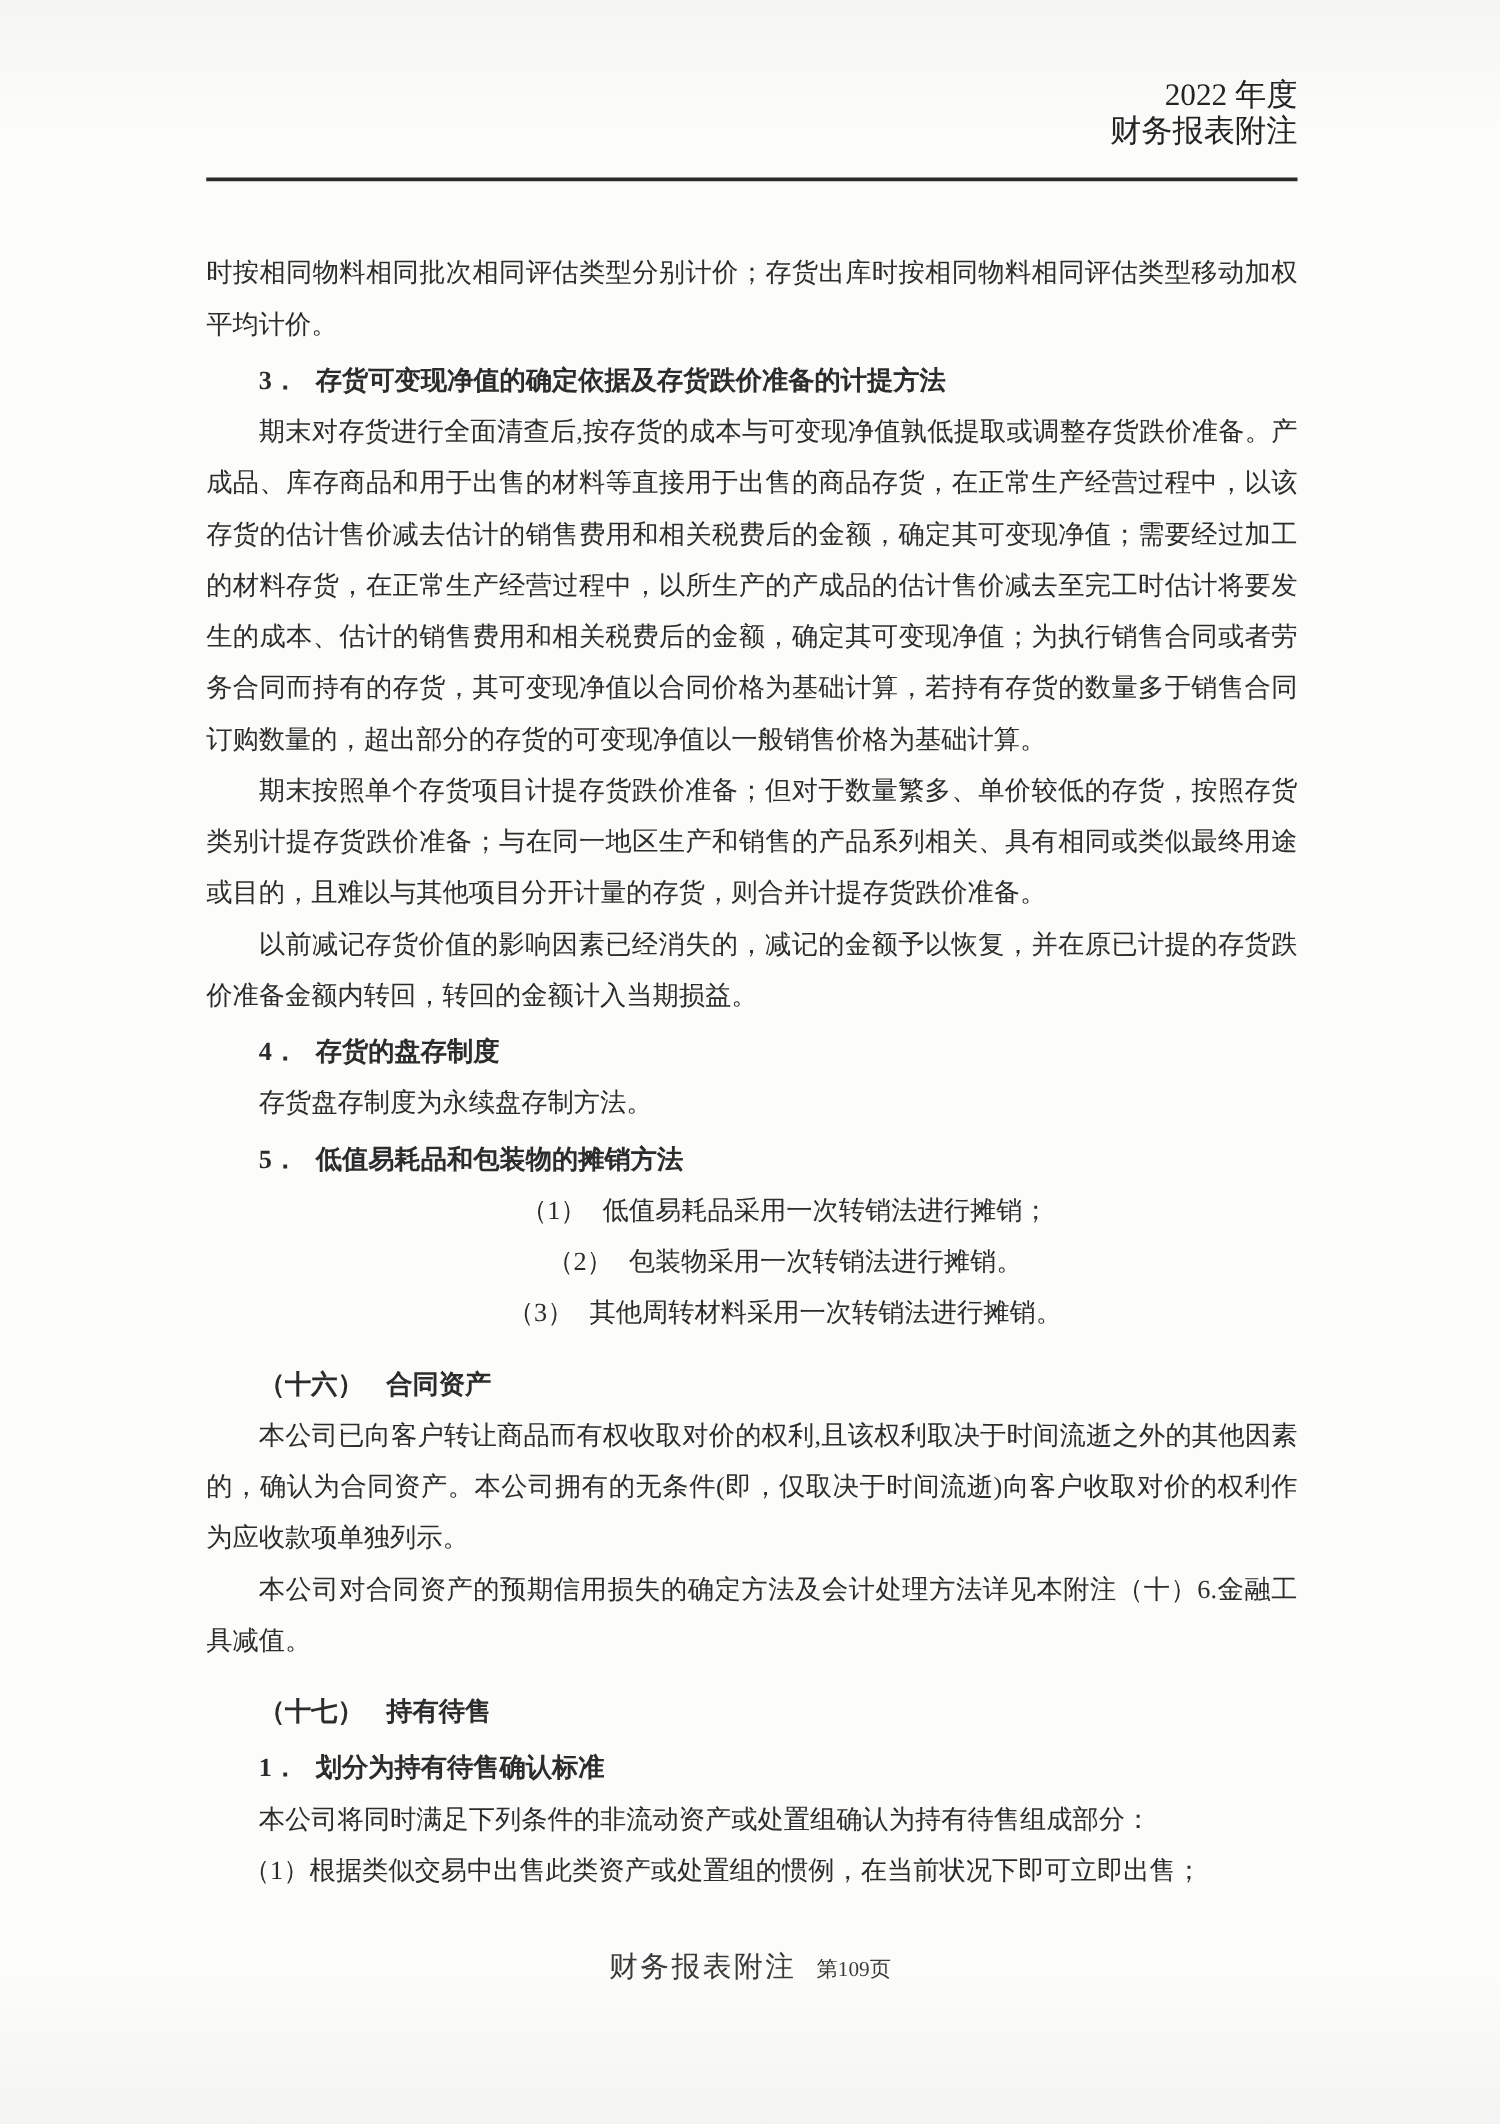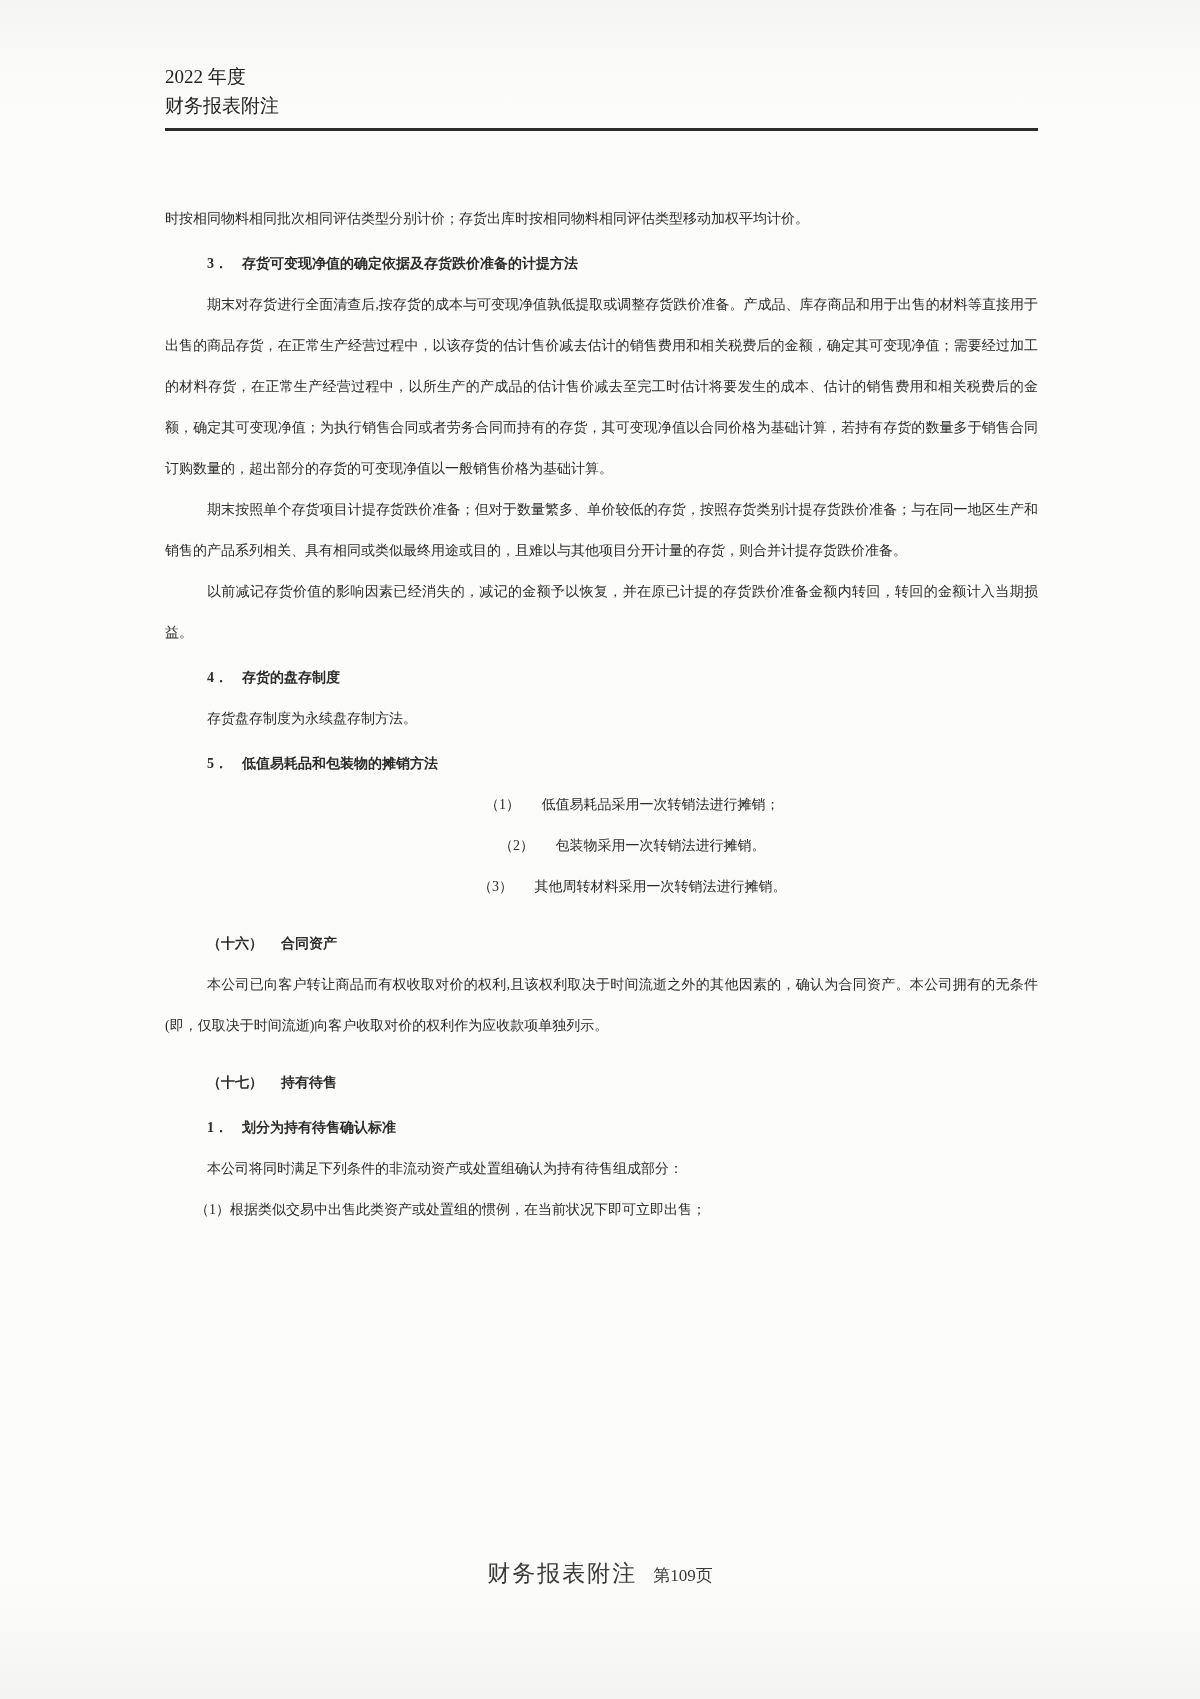--- a/index.html
+++ b/index.html
@@ -15,33 +15,34 @@
     background:linear-gradient(180deg,#f5f5f3 0%,#fcfcfa 6%,#fcfcfa 93%,#f4f4f2 100%);
     color:#282828;
     overflow:hidden;
   }
   
   .page-header{
     position:absolute;
     top:62px;
     left:165px;
     width:873px;
-    font-size:19px;
+    font-size:25px;
     line-height:29px;
     color:#232323;
     border-bottom:3px solid #2b2b2b;
-    padding-bottom:8px;
+    padding-bottom:22px;
+    text-align:right;
   }
   
   .doc-content{
     position:absolute;
     top:198px;
     left:165px;
     width:873px;
-    font-size:14px;
+    font-size:21px;
     line-height:41px;
     text-align:justify;
     text-justify:inter-ideograph;
     color:#2c2c2c;
   }
   .doc-content p{margin:0;text-indent:42px;}
   .doc-content p.no-indent{text-indent:0;}
   .doc-content p.small-indent{text-indent:30px;}
   .heading{
     font-weight:bold;
@@ -115,20 +116,21 @@
     <div class="list-item">
       <span class="li-num">（3）</span><span>其他周转材料采用一次转销法进行摊销。</span>
     </div>
 
     <div class="heading section-heading">
       <span class="sec-num">（十六）</span><span>合同资产</span>
     </div>
 
     <p>本公司已向客户转让商品而有权收取对价的权利,且该权利取决于时间流逝之外的其他因素的，确认为合同资产。本公司拥有的无条件(即，仅取决于时间流逝)向客户收取对价的权利作为应收款项单独列示。</p>
 
+    <p>本公司对合同资产的预期信用损失的确定方法及会计处理方法详见本附注（十）6.金融工具减值。</p>
 
     <div class="heading section-heading">
       <span class="sec-num">（十七）</span><span>持有待售</span>
     </div>
 
     <div class="heading">
       <span class="h-num">1．</span><span>划分为持有待售确认标准</span>
     </div>
 
     <p>本公司将同时满足下列条件的非流动资产或处置组确认为持有待售组成部分：</p>

